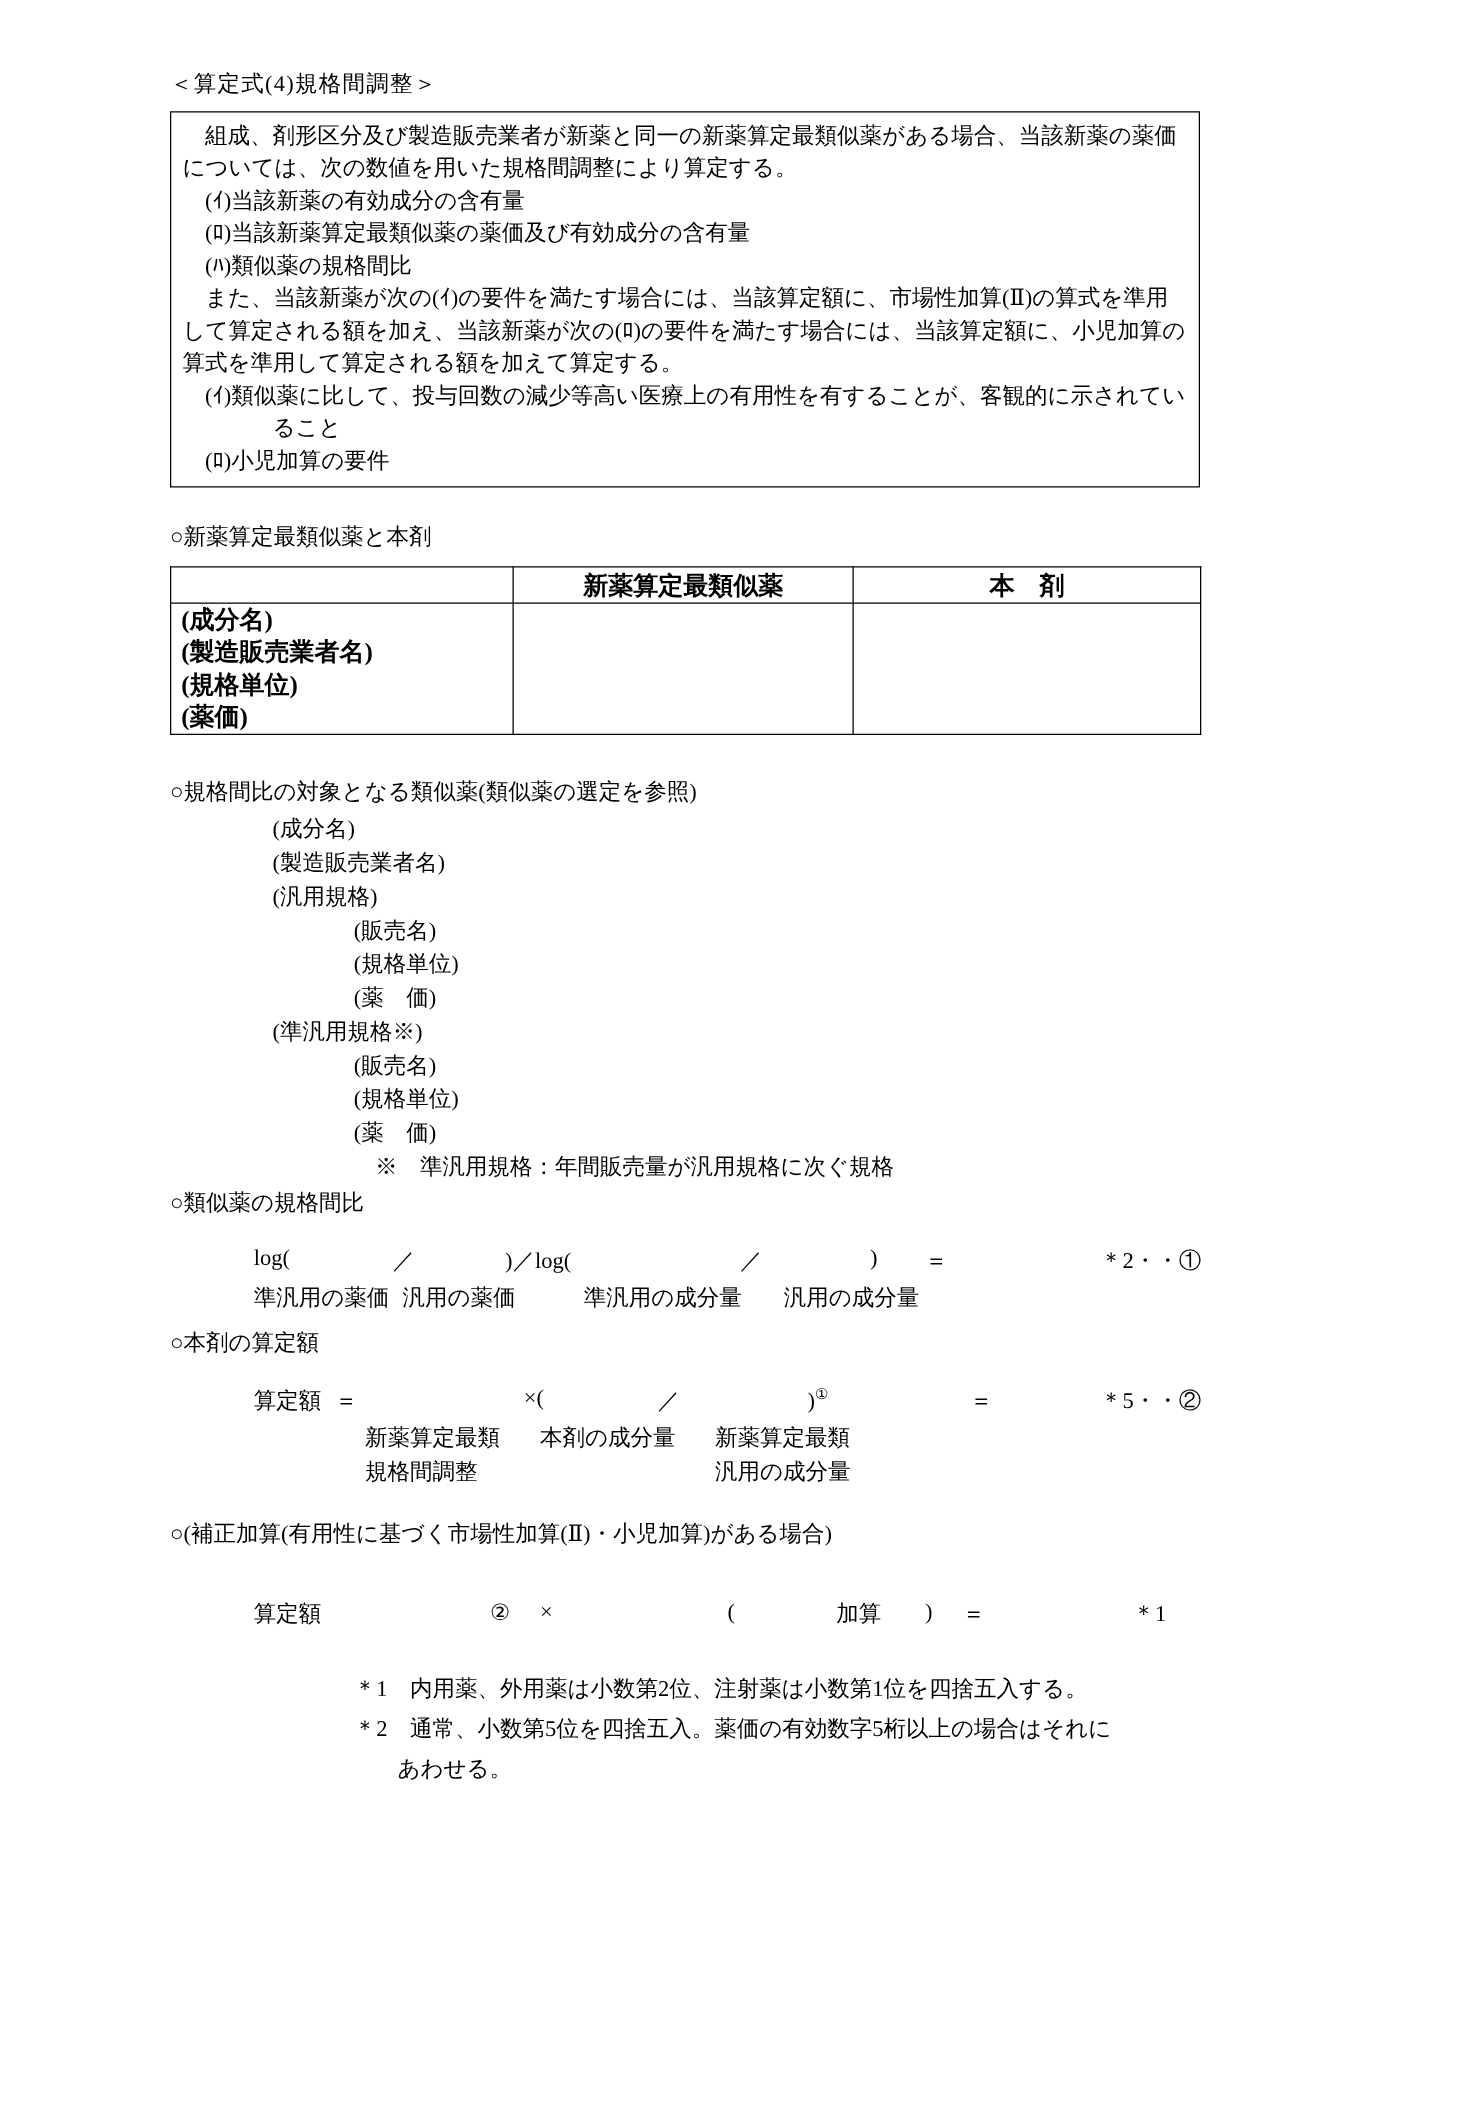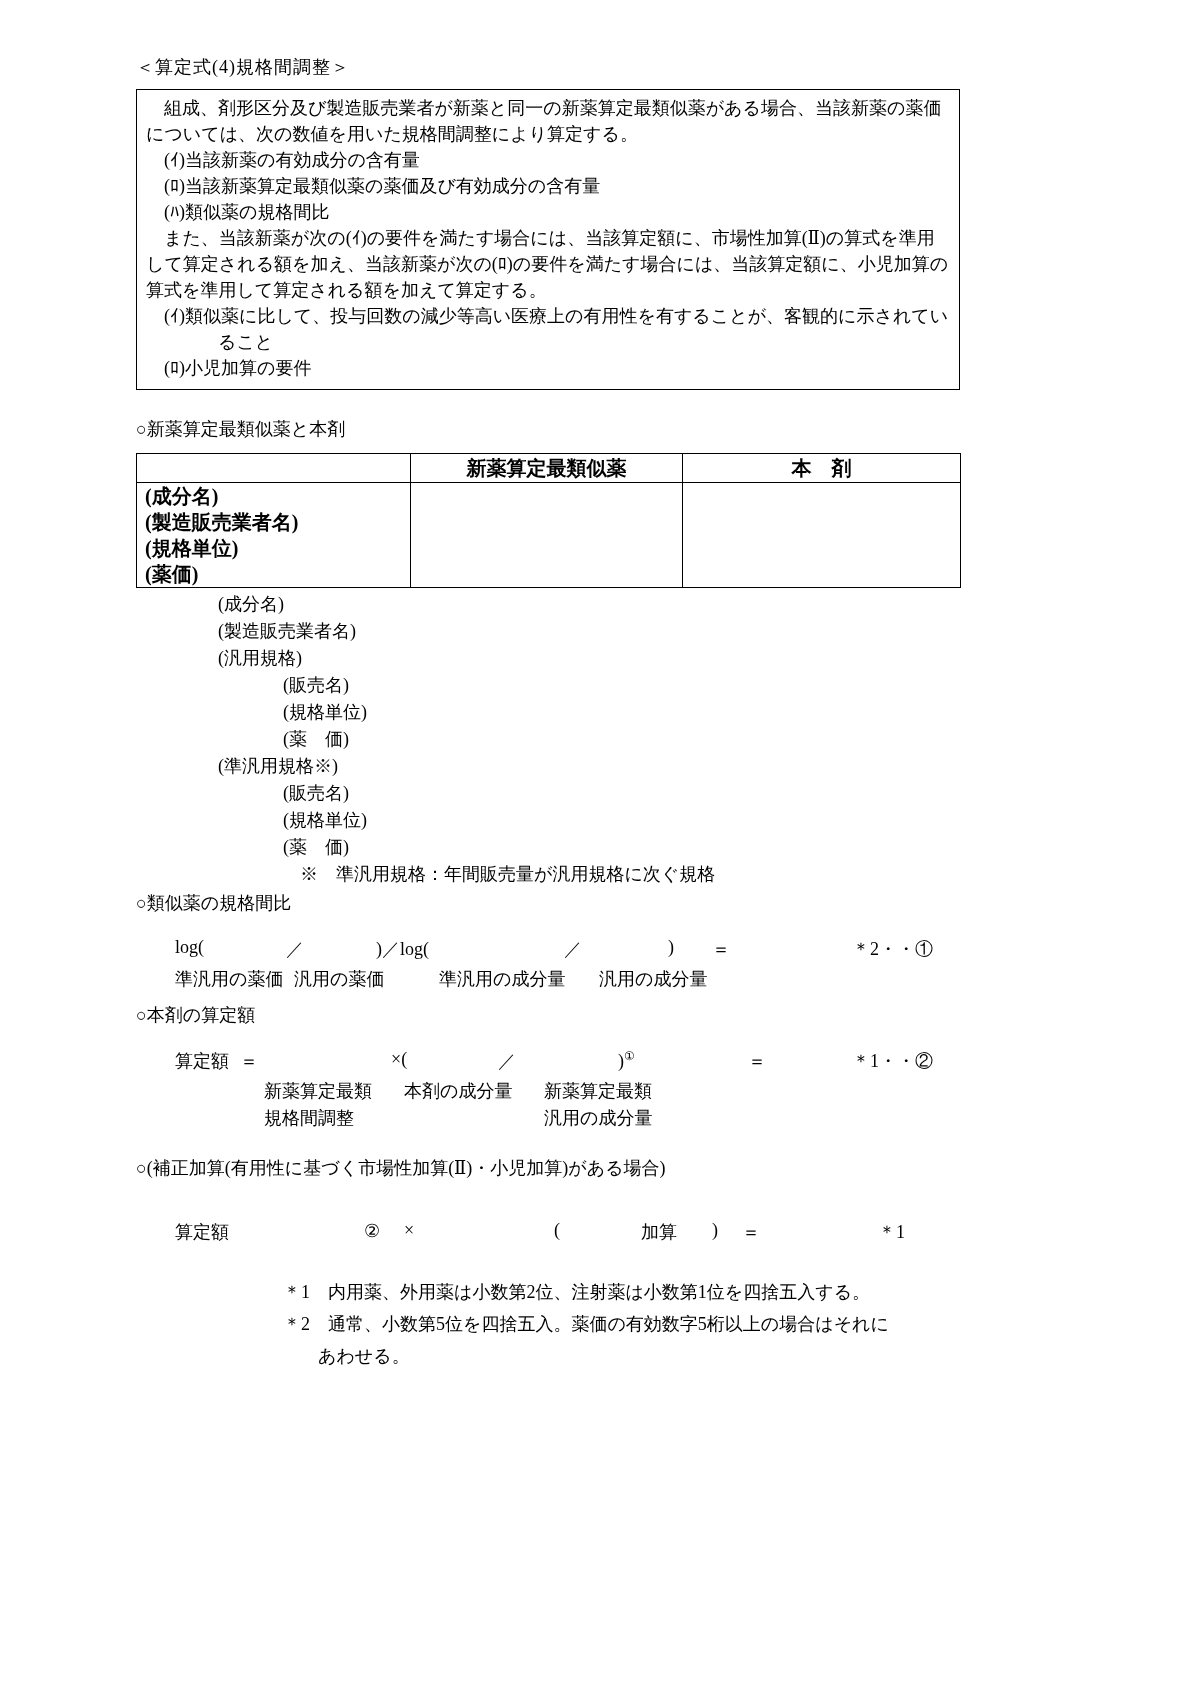--- a/index.html
+++ b/index.html
@@ -42,21 +42,21 @@
   table.cmp-table td { vertical-align:top; height:104px; }
   .labels-cell div { line-height:26px; padding-left:8px; }
 
   .sim-list { margin-top:3px; }
   .sim-list div { line-height:27px; }
   .ind1 { padding-left:82px; }
   .ind2 { padding-left:147px; }
   .ind3 { padding-left:164px; }
 
   .frow { position:relative; height:30px; }
-  .fx { position:absolute; top:0; white-space:nowrap; }
+  .fx { position:absolute; top:0; white-space:nowrap;margin-left:28px; }
   .lrow { position:relative; height:27px; }
   .f-ratio { margin-top:20px; }
   .f-amount { margin-top:20px; }
   .f-corr { margin-top:38px; }
   .sup { font-size:12px; vertical-align:super; }
 
   .notes { margin-top:26px; padding-left:147px; line-height:32px; }
   .notes .cont { padding-left:35px; }
 </style>
 </head>
@@ -92,20 +92,21 @@
           <div>(製造販売業者名)</div>
           <div>(規格単位)</div>
           <div>(薬価)</div>
         </td>
         <td></td>
         <td></td>
       </tr>
     </tbody>
       </table>
 
+    <div class="section-heading h-sim">○規格間比の対象となる類似薬(類似薬の選定を参照)</div>
 
     <div class="sim-list">
       <div class="ind1">(成分名)</div>
       <div class="ind1">(製造販売業者名)</div>
       <div class="ind1">(汎用規格)</div>
       <div class="ind2">(販売名)</div>
       <div class="ind2">(規格単位)</div>
       <div class="ind2">(薬　価)</div>
       <div class="ind1">(準汎用規格※)</div>
       <div class="ind2">(販売名)</div>
@@ -134,21 +135,21 @@
 
     <div class="section-heading h-amount">○本剤の算定額</div>
 
     <div class="frow f-amount">
       <span class="fx" style="left:39px">算定額</span>
       <span class="fx" style="left:104px">＝</span>
       <span class="fx" style="left:255px">×(</span>
       <span class="fx" style="left:362px">／</span>
       <span class="fx" style="left:482px"><span>)</span><span class="sup">①</span></span>
       <span class="fx" style="left:612px">＝</span>
-      <span class="fx" style="left:716px">＊1・・②</span>
+      <span class="fx" style="left:716px">＊5・・②</span>
     </div>
     <div class="lrow">
       <span class="fx" style="left:128px">新薬算定最類</span>
       <span class="fx" style="left:268px">本剤の成分量</span>
       <span class="fx" style="left:408px">新薬算定最類</span>
     </div>
     <div class="lrow">
       <span class="fx" style="left:128px">規格間調整</span>
       <span class="fx" style="left:408px">汎用の成分量</span>
     </div>

